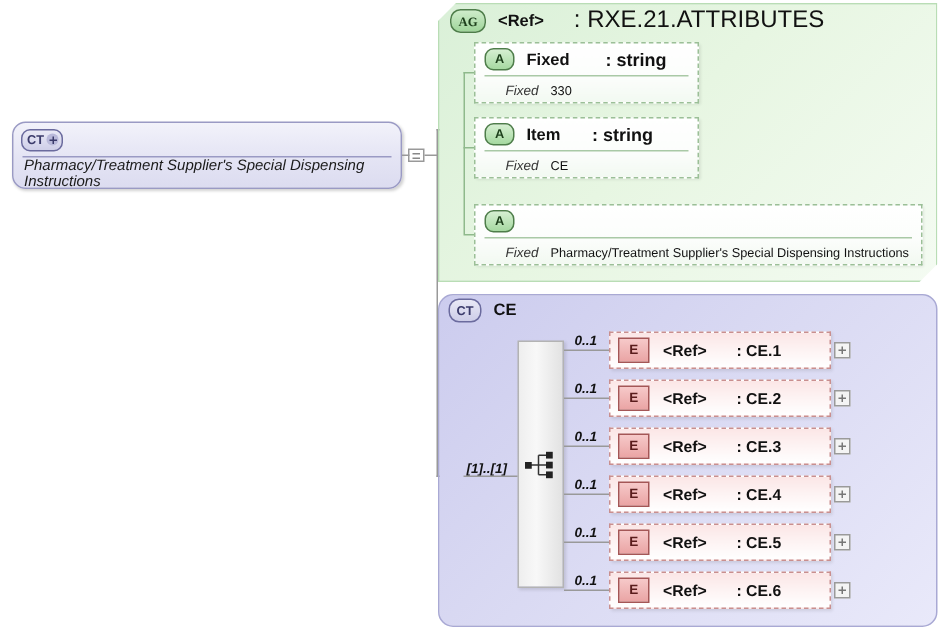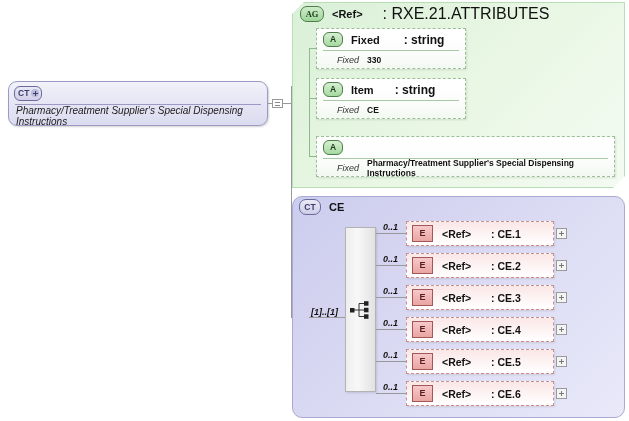--- a/index.html
+++ b/index.html
@@ -111,21 +111,21 @@
     display:inline-flex;align-items:center;justify-content:center;
     width:18px;height:13px;
     border:1px solid #4e7d4a;border-radius:6px;
     background:linear-gradient(to bottom,#d6efd2,#a6d9a1);
     font-size:8.5px;font-weight:bold;color:#1c3e1a;line-height:1;
     margin-right:8px;
   }
   .attr-name{font-size:11px;font-weight:bold;color:#111;}
   .attr-type{font-size:12px;font-weight:bold;color:#111;}
   .fixed-lbl{font-size:9px;font-style:italic;color:#333;margin-right:8px;}
-  .fixed-val{font-size:8.5px;font-weight:bold;color:#111;}
+  .fixed-val{font-size:8.5px;font-weight:normal;color:#111;}
 
   
   #ct-panel{
     position:absolute;left:292px;top:196px;width:333px;height:222px;
     background:linear-gradient(135deg,#ccccee 0%,#d8d8f2 40%,#e9e9fa 100%);
     border:1px solid #a9a9d4;
     border-radius:10px;
     box-sizing:border-box;
   }
   #ct-header{position:absolute;left:299px;top:199px;display:flex;align-items:center;}

